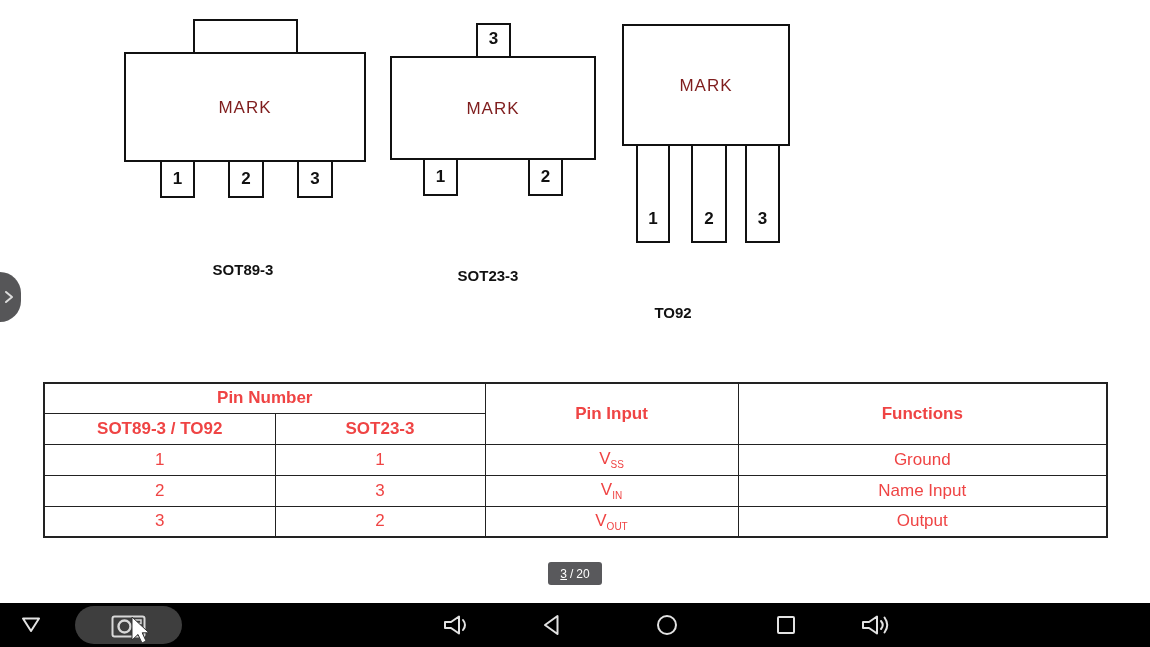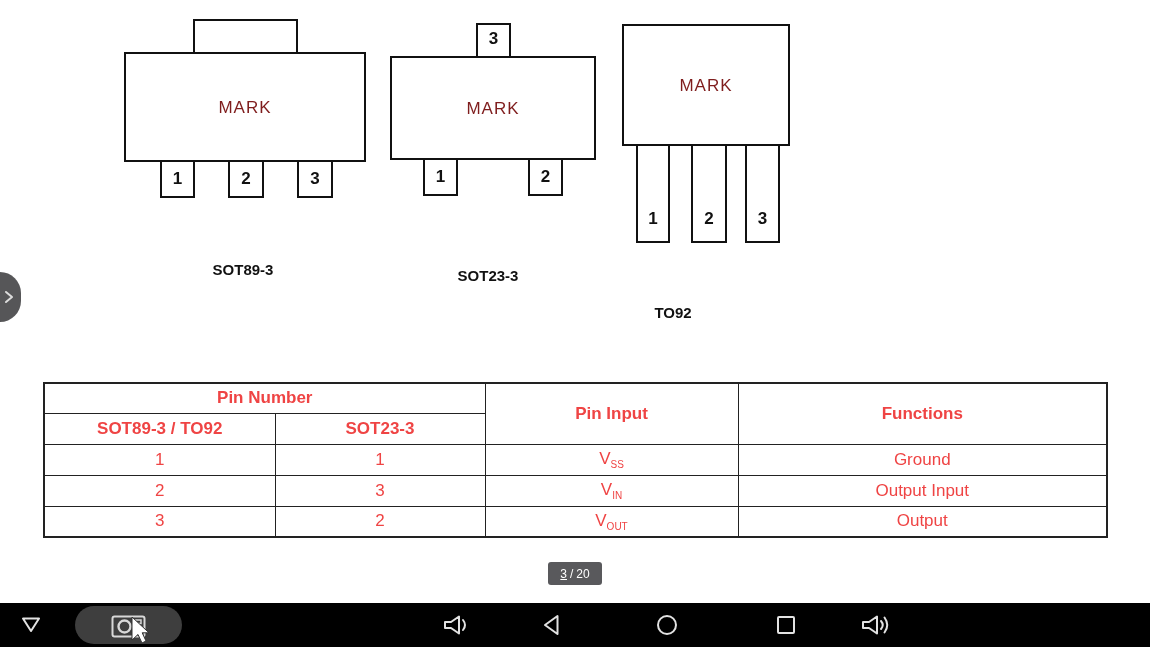--- a/index.html
+++ b/index.html
@@ -147,21 +147,21 @@
     <tr>
       <td>1</td>
       <td>1</td>
       <td><span>V</span><sub>SS</sub></td>
       <td>Ground</td>
     </tr>
     <tr>
       <td>2</td>
       <td>3</td>
       <td><span>V</span><sub>IN</sub></td>
-      <td>Output Input</td>
+      <td>Name Input</td>
     </tr>
     <tr>
       <td>3</td>
       <td>2</td>
       <td><span>V</span><sub>OUT</sub></td>
       <td>Output</td>
     </tr>
   </tbody>
     </table>
 

